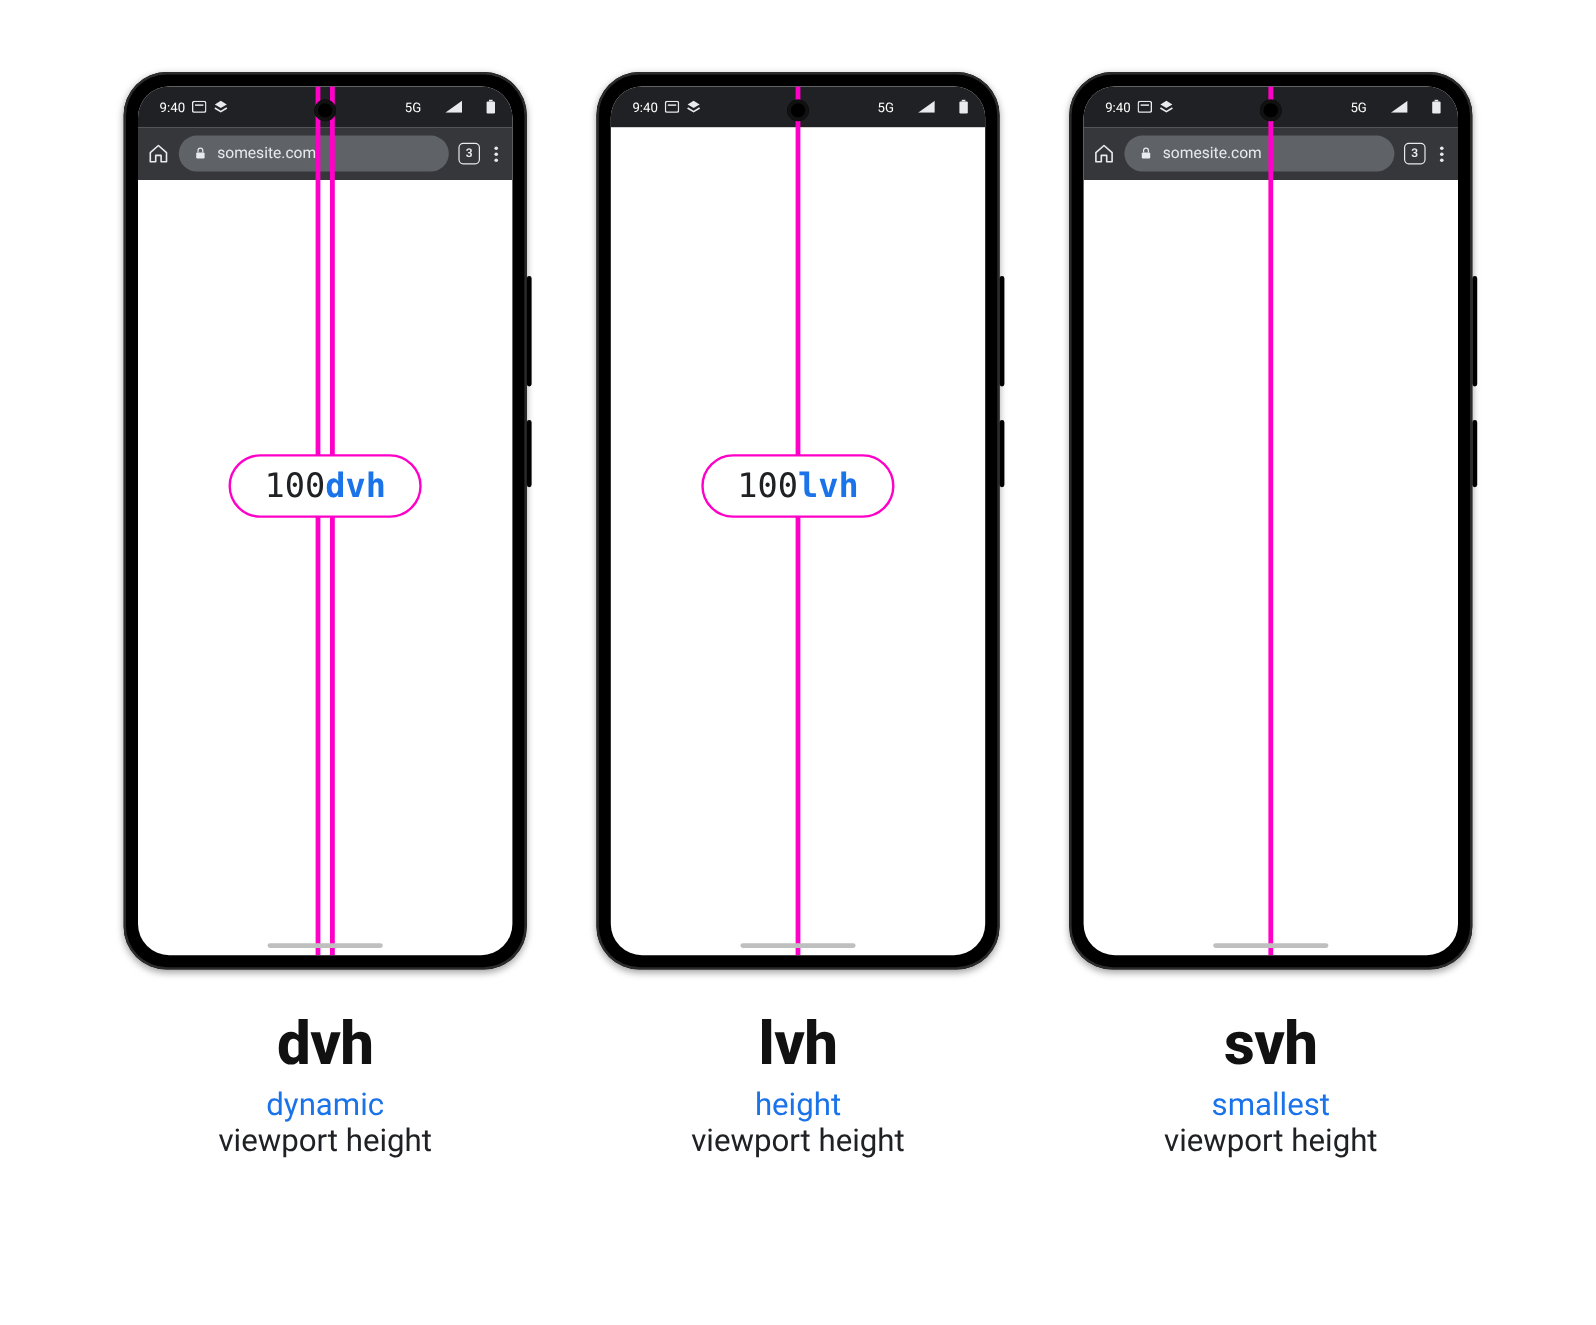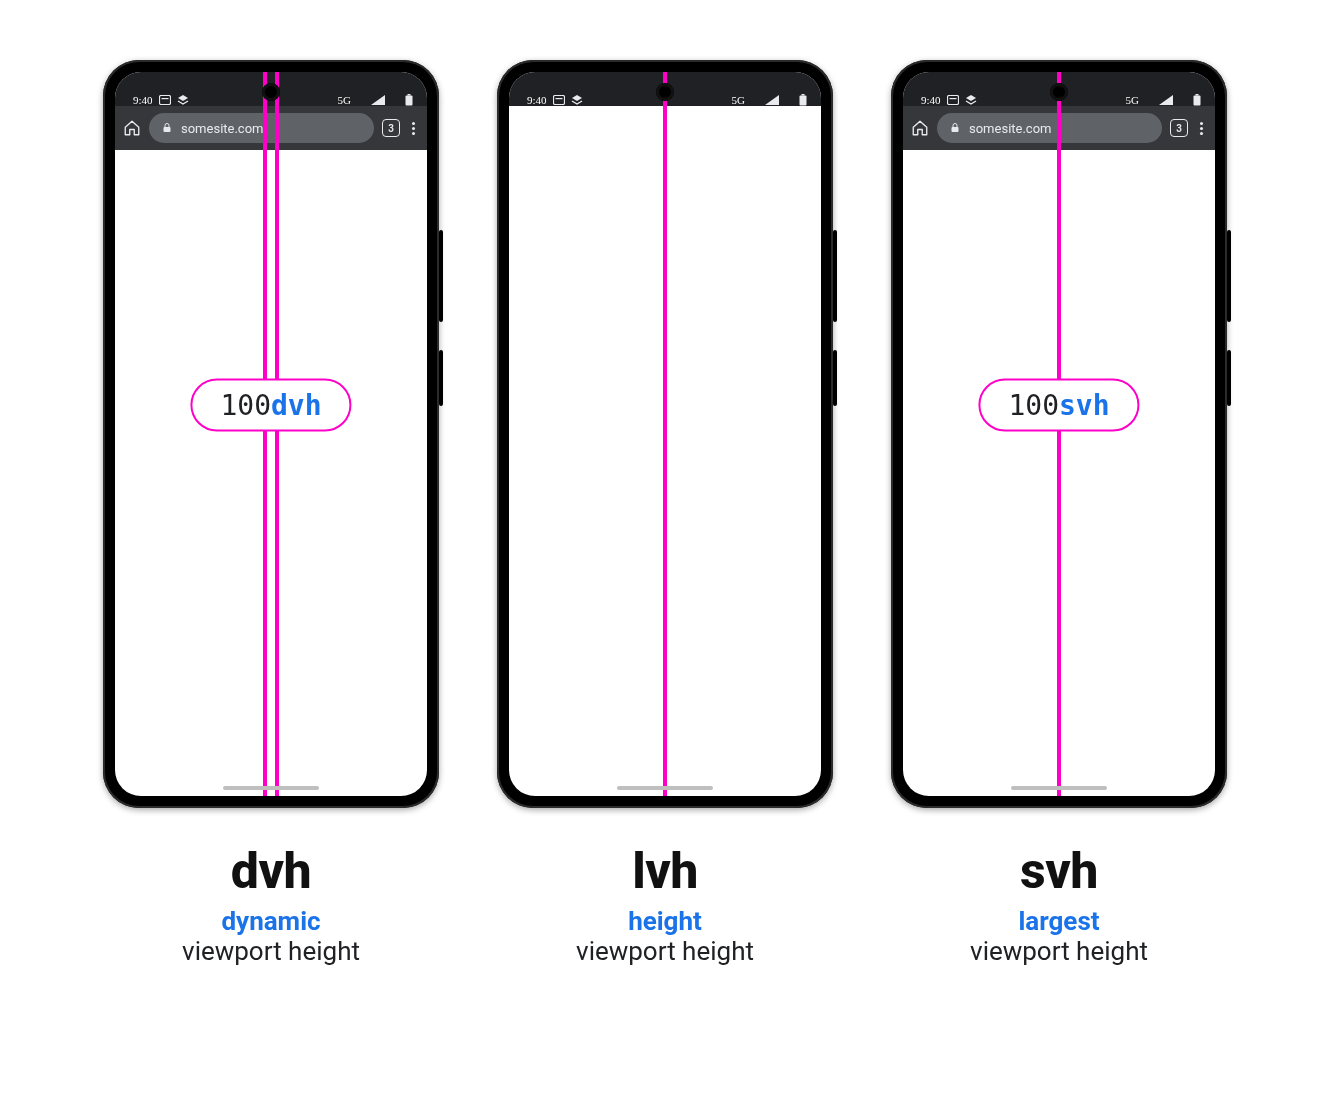--- a/index.html
+++ b/index.html
@@ -69,25 +69,25 @@
   .btn-side{position:absolute;background:#000;border-radius:2px;}
   .btn-pwr{right:-4px;top:170px;width:4px;height:92px;}
   .btn-vol{right:-4px;top:290px;width:4px;height:56px;}
 
   
   .statusbar{
     height:var(--status-h);
     background:#202124;
     color:#fff;
     display:flex;
-    align-items:flex-end;
+    align-items:center;
     justify-content:space-between;
     font-size:11px;
     padding:0 14px 0 18px;
-    position:relative;z-index:20;font-family:Liberation Serif, serif;
+    position:relative;z-index:20;
   }
   .status-left,.status-right{display:flex;align-items:center;gap:6px;}
   .status-right{gap:20px;}
   .ico{display:inline-flex;}
 
   
   .addressbar{
     height:var(--addr-h);
     background:#36373a;
     color:#e8eaed;
@@ -176,21 +176,21 @@
     color:#111;
   }
   .caption .line2{
     margin-top:6px;
     font-size:26px;
     font-weight:400;
     color:#202124;
   }
   .caption .em{
     color:var(--blue);
-    font-weight:700;
+    font-weight:400;
   }
 </style>
 </head>
 <body>
 
 <div class="row" id="row">
   <div class="col">
     <div class="phone dvh">
       <div class="btn-side btn-pwr"></div>
       <div class="btn-side btn-vol"></div>
@@ -305,20 +305,23 @@
                 <svg width="8" height="12" viewBox="0 0 8 12">
                   <rect x="0.5" y="1.5" width="7" height="10" rx="1" fill="#e8eaed"></rect>
                   <rect x="2.5" y="0" width="3" height="1.5" fill="#e8eaed"></rect>
                 </svg>
               </span>
           </div>
         </div>
 
         <div class="vline lvh"></div>
 
+        <div class="pill">
+          <span>100</span><span class="unit">lvh</span>
+        </div>
       </div>
     </div>
 
     <div class="caption">
       <div class="big">lvh</div>
       <div class="line2">
         <span class="em">height</span><br>
         <span>viewport height</span>
       </div>
     </div>
@@ -381,27 +384,24 @@
           <div class="tabcount">3</div>
           <div class="dots">
               <span></span>
               <span></span>
               <span></span>
             </div>
         </div>
 
         <div class="vline svh"></div>
 
-        <div class="pill">
-          <span>100</span><span class="unit">svh</span>
-        </div>
       </div>
     </div>
 
     <div class="caption">
       <div class="big">svh</div>
       <div class="line2">
-        <span class="em">largest</span><br>
+        <span class="em">smallest</span><br>
         <span>viewport height</span>
       </div>
     </div>
   </div>
   </div>
 
 </body></html>

